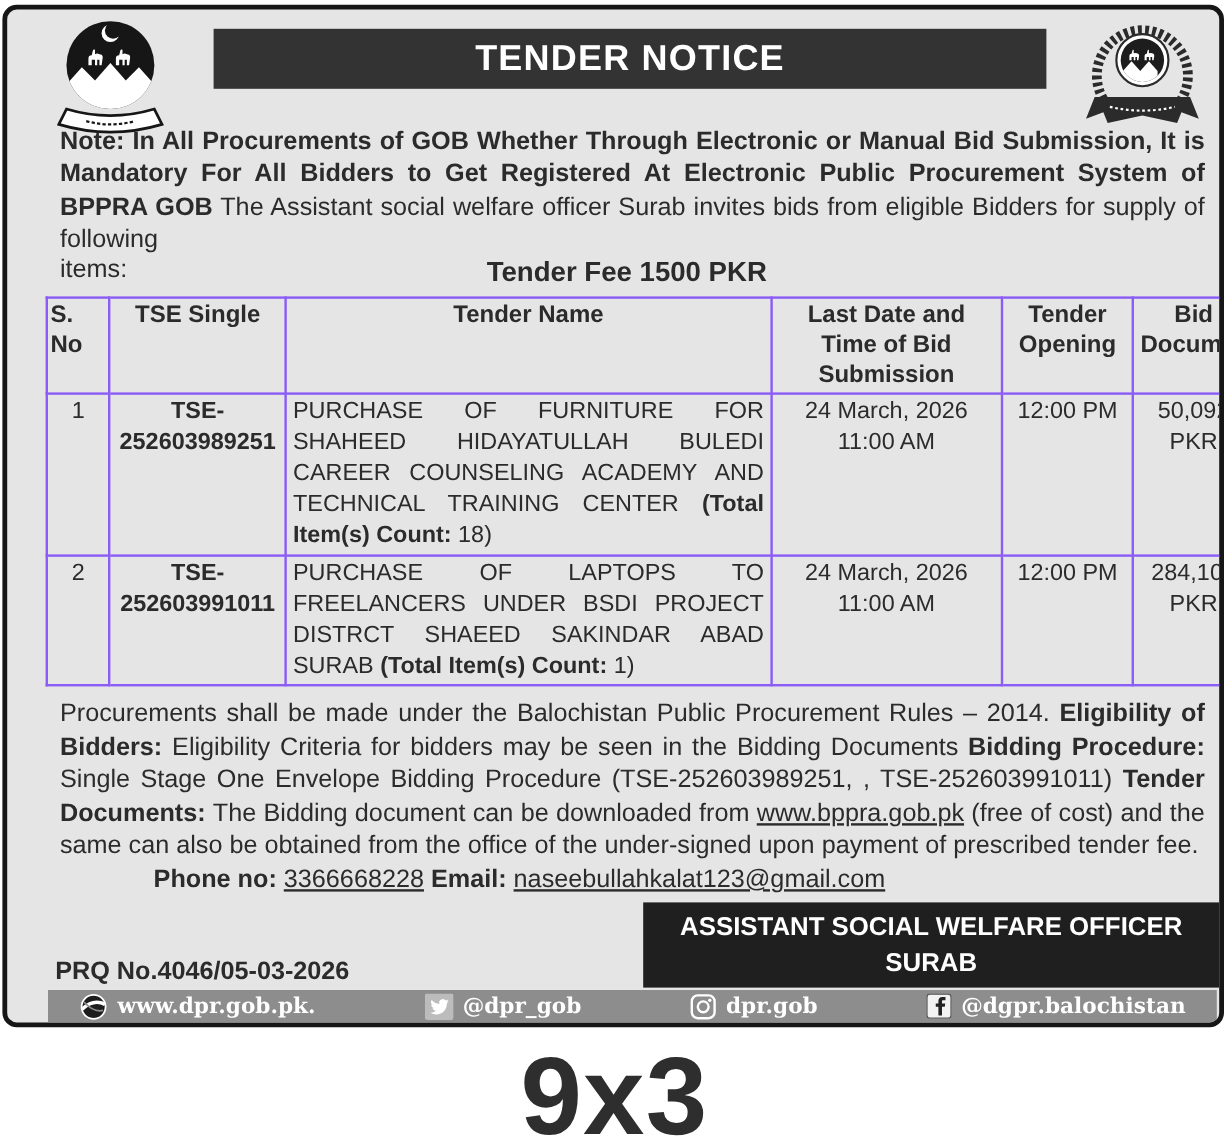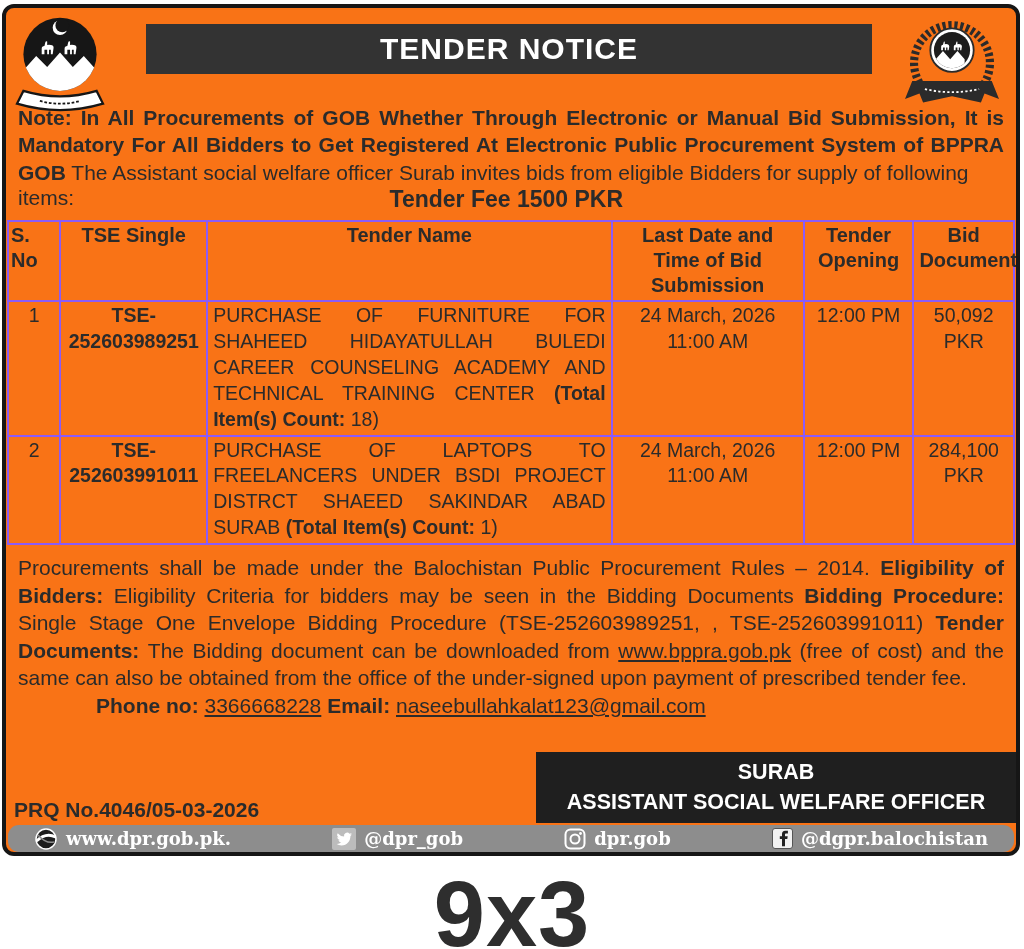--- a/index.html
+++ b/index.html
@@ -1,18 +1,18 @@
 <!DOCTYPE html>
 <html><head>
 <meta charset="utf-8">
 <style>
   html,body{margin:0;padding:0;background:#fff;}
   body{width:1024px;height:949px;font-family:"Liberation Sans",sans-serif;color:#2b2b2b;position:relative;overflow:hidden;}
   .frame{position:absolute;left:2px;top:4px;width:1018px;height:852px;box-sizing:border-box;
-         border:4px solid #161616;border-radius:12px;display:flex;flex-direction:column;overflow:hidden;background:#f97316;}
+         border:4px solid #161616;border-radius:12px;display:flex;flex-direction:column;overflow:hidden;background:#e5e5e5;padding-left:32px;}
   .b{font-weight:bold;}
   .u{text-decoration:underline;}
   
   .top-row{display:flex;align-items:flex-start;padding:6px 8px 0 8px;height:88px;}
   .emblem{flex:0 0 auto;}
   .title-bar{flex:1 1 auto;margin:10px 24px 0 40px;background:#333;height:50px;display:flex;align-items:center;justify-content:center;}
   .title-bar span{color:#fff;font-weight:bold;font-size:30px;letter-spacing:1px;}
   
   .note{margin:2px 12px 0 12px;font-size:21px;line-height:1.30;text-align:justify;font-weight:bold;}
   .note .reg{font-weight:normal;}
@@ -33,21 +33,21 @@
   .terms p{margin:0;}
   .terms .contact{margin-left:78px;}
   
   .bottom{position:relative;flex:1 1 auto;min-height:70px;}
   .prq{position:absolute;left:8px;bottom:1px;font-size:21px;font-weight:bold;}
   .sig{position:absolute;right:0;bottom:0;width:472px;background:#1f1f1f;color:#fff;text-align:center;
        font-weight:bold;font-size:21.5px;line-height:1.4;padding:5px 4px 6px 4px;}
   
   .footer-bar{flex:0 0 27px;margin:2px 2px 0 2px;background:#8d8d8d;display:flex;align-items:center;
               justify-content:space-between;padding:0 26px;color:#fff;
-              font-family:"DejaVu Serif",serif;font-weight:bold;font-size:18px;border-radius:11px;}
+              font-family:"DejaVu Serif",serif;font-weight:bold;font-size:18px;}
   .f-item{display:flex;align-items:center;gap:8px;white-space:nowrap;}
   .f-item svg{display:block;}
   
   .size-label{position:absolute;left:0;right:0;top:862px;text-align:center;
               font-size:92px;font-weight:bold;color:#2e2e2e;letter-spacing:1px;}
 </style>
 </head>
 <body>
 
 <div class="frame">
@@ -164,22 +164,22 @@
   </table>
 
   <div class="terms">
     <p class="just"><span>Procurements shall be made under the Balochistan Public Procurement Rules – 2014. </span><span class="b">Eligibility of Bidders: </span><span>Eligibility Criteria for bidders may be seen in the Bidding Documents </span><span class="b">Bidding Procedure: </span><span>Single Stage One Envelope Bidding Procedure (TSE-252603989251, , TSE-252603991011) </span><span class="b">Tender Documents: </span><span>The Bidding document can be downloaded from </span><span class="u">www.bppra.gob.pk</span><span> (free of cost) and the same can also be obtained from the office of the under-signed upon payment of prescribed tender fee.</span></p>
     <p class="contact"><span class="b">Phone no: </span><span class="u">3366668228</span><span class="b"> Email: </span><span class="u">naseebullahkalat123@gmail.com</span></p>
   </div>
 
   <div class="bottom">
     <div class="prq">PRQ No.4046/05-03-2026</div>
     <div class="sig">
+      <div>ASSISTANT SOCIAL WELFARE OFFICER</div>
       <div>SURAB</div>
-      <div>ASSISTANT SOCIAL WELFARE OFFICER</div>
     </div>
   </div>
 
   <div class="footer-bar">
     <div class="f-item">
       <span>
         <svg width="24" height="24" viewBox="0 0 24 24">
           <circle cx="12" cy="12" r="10" fill="#1d1d1d" stroke="#fff" stroke-width="1.5"></circle>
           <path d="M2.5 14 Q12 5 21.5 10" stroke="#fff" stroke-width="3" fill="none"></path>
           <path d="M4 8 Q12 17 20 15" stroke="#8d8d8d" stroke-width="1.5" fill="none"></path>

